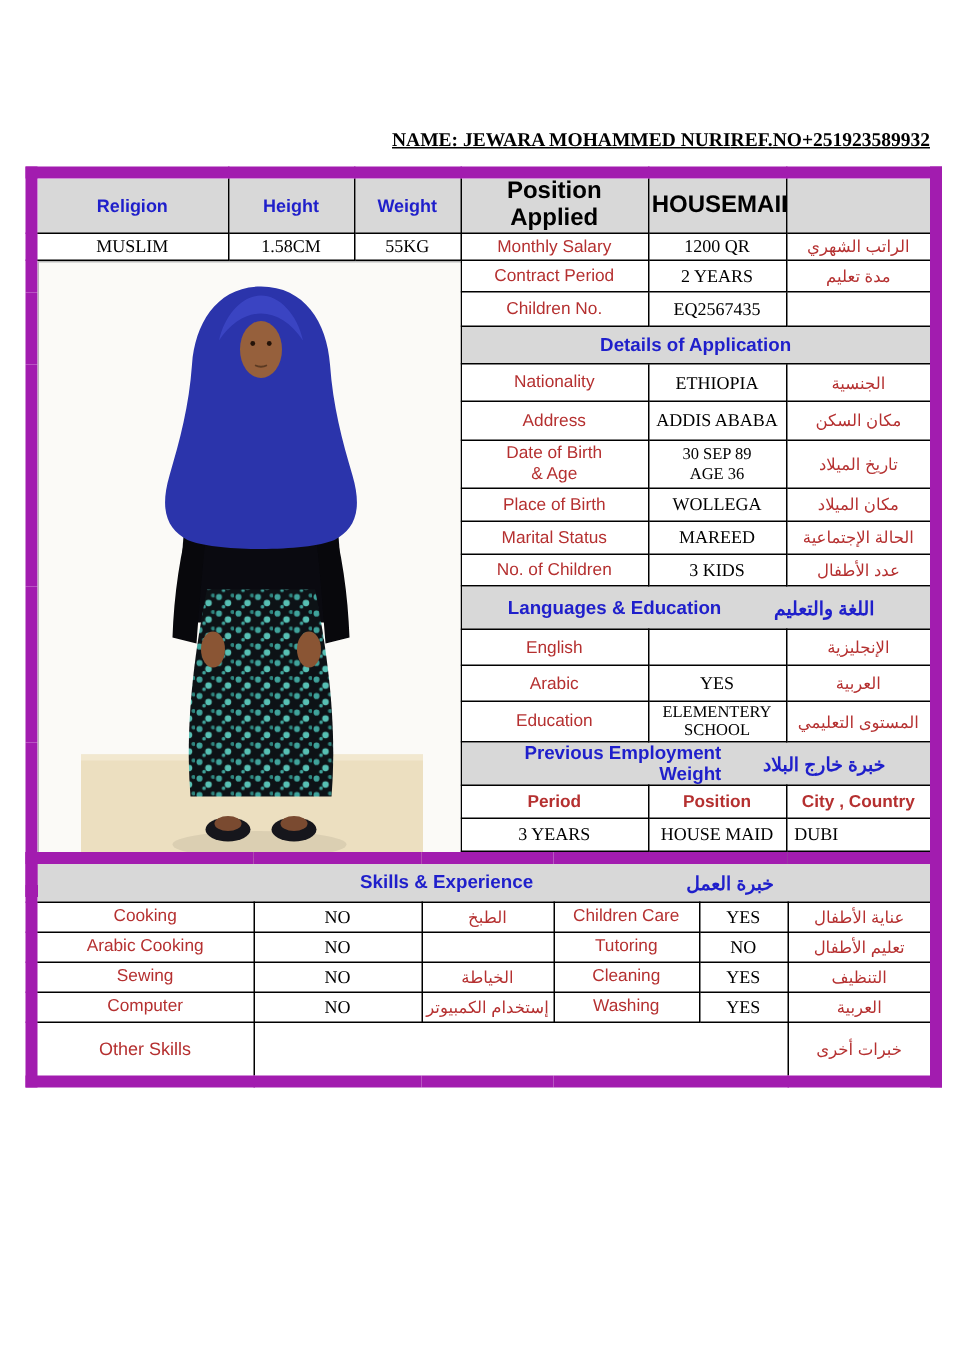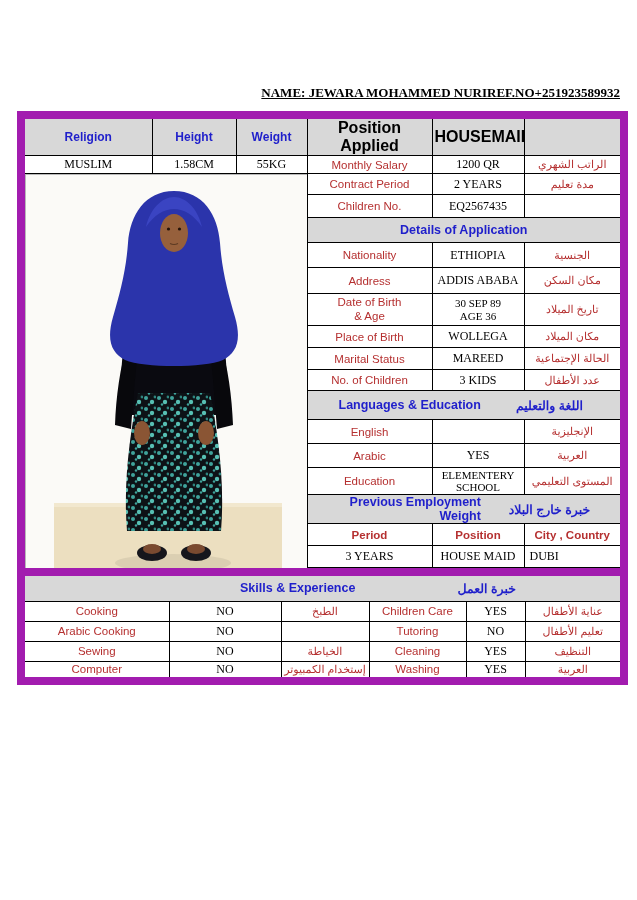--- a/index.html
+++ b/index.html
@@ -291,16 +291,21 @@
 
     <tr class="h20">
       <td class="lbl">Computer</td>
       <td class="val">NO</td>
       <td class="ar" dir="rtl">إستخدام الكمبيوتر</td>
       <td class="lbl">Washing</td>
       <td class="val">YES</td>
       <td class="ar" dir="rtl">العربية</td>
     </tr>
 
+    <tr class="h40">
+      <td class="lbl" style="font-size:12px">Other  Skills</td>
+      <td colspan="4"></td>
+      <td class="ar" dir="rtl">خبرات أخرى</td>
+    </tr>
   </tbody>
     </table>
 
 </div>
 
 </body></html>

